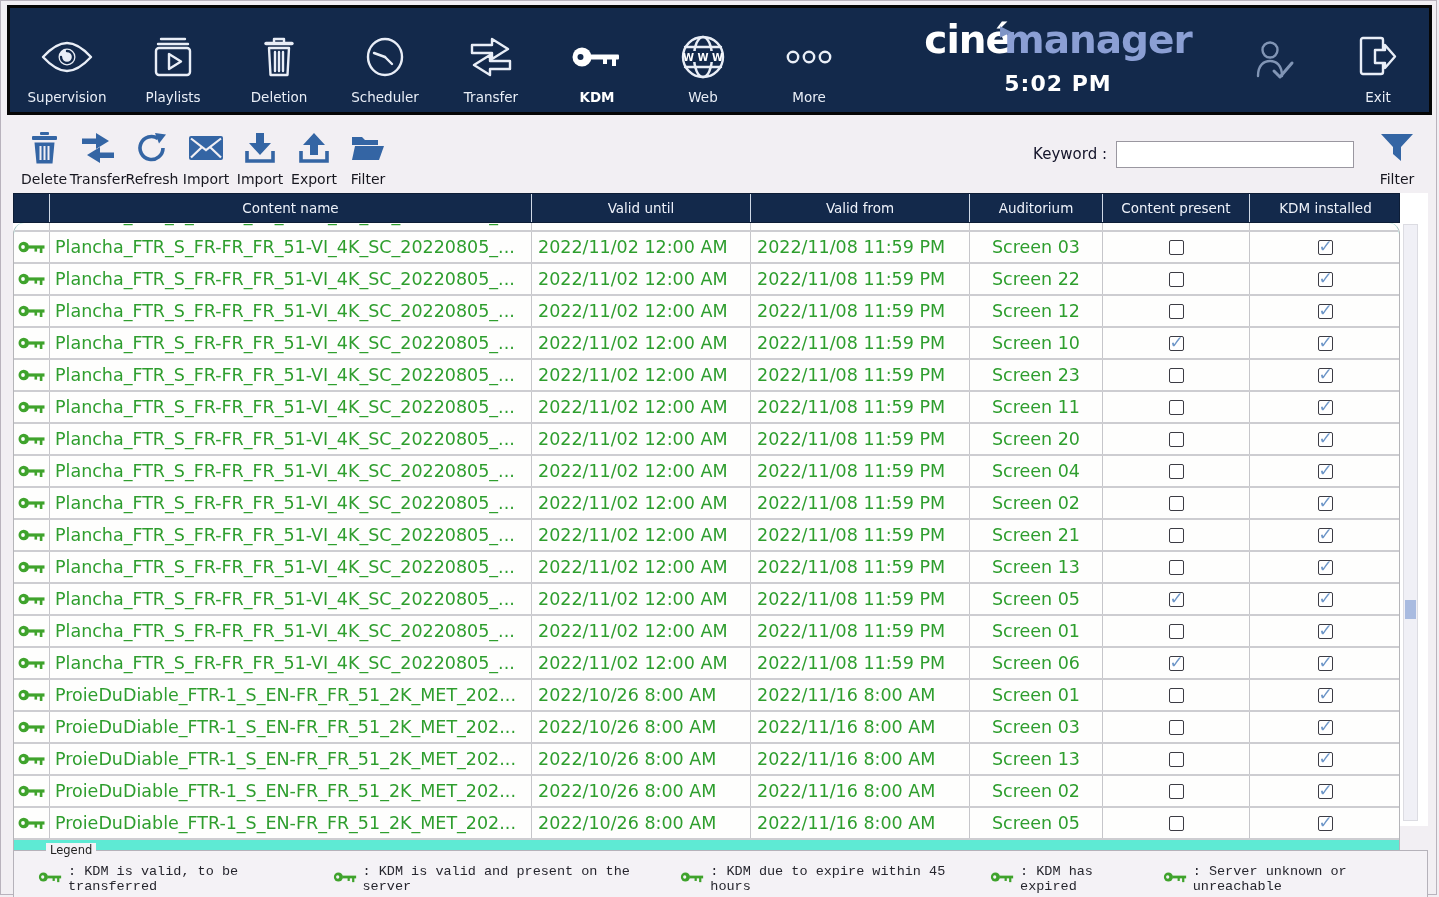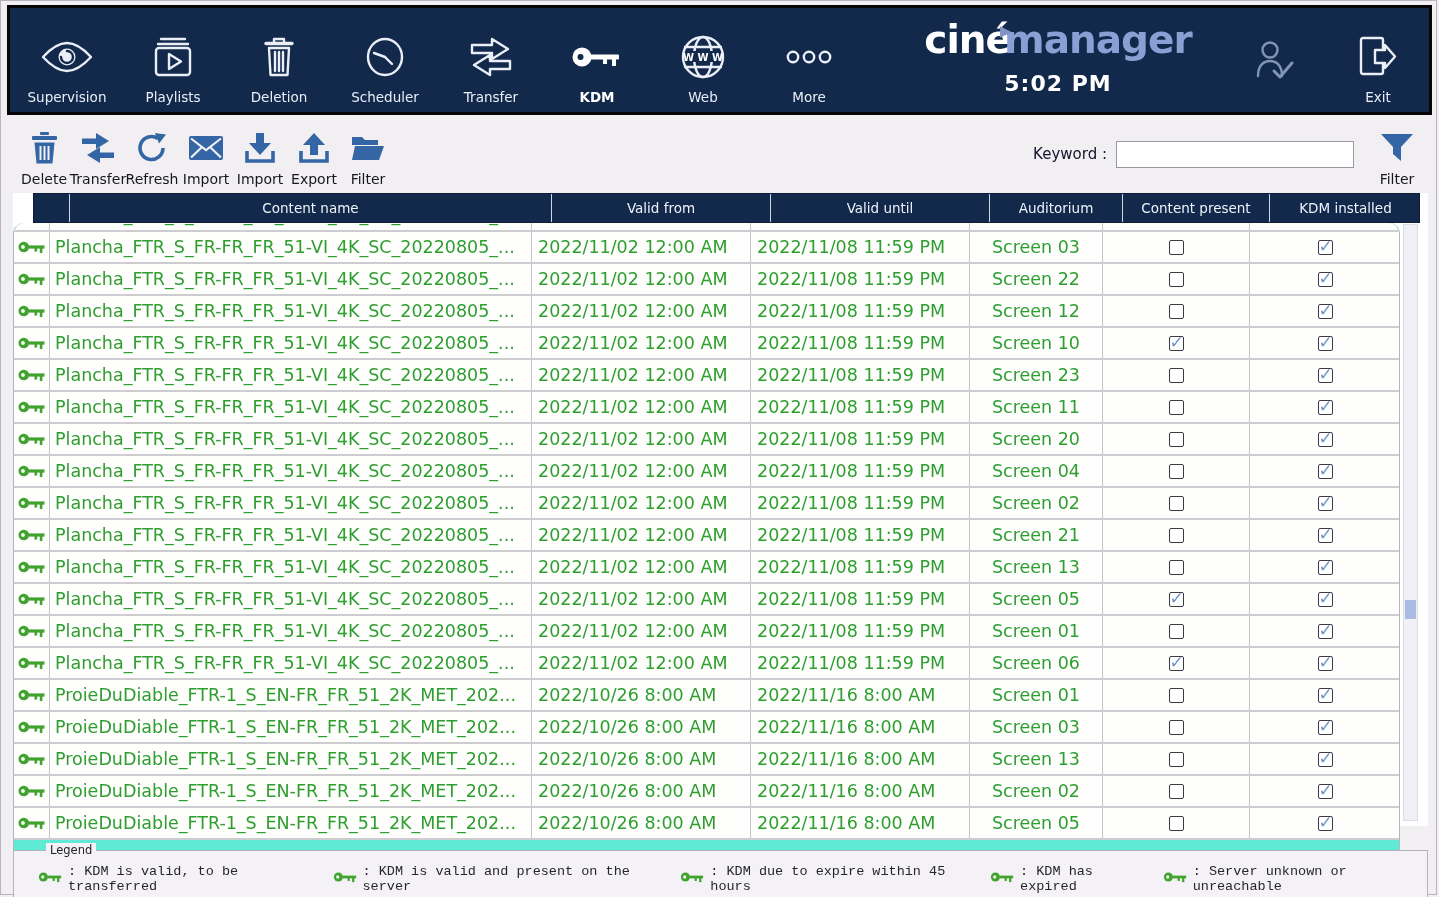--- a/index.html
+++ b/index.html
@@ -44,21 +44,21 @@
   .tool .lbl { margin-top: 4px; font-size: 14px; color: #17171f; }
   svg.toolic { fill: #3465a4; }
   .keyword-area { margin-left: auto; display: flex; align-items: center; height: 38px; margin-top: 6px; }
   .keyword-label { font-size: 15px; color: #14142a; margin-right: 9px; }
   .keyword-input { width: 238px; height: 27px; border: 1px solid #9a97a0; background: #ffffff; font-size: 14px; padding: 0 5px; font-family: inherit; }
   .filter-tool { margin-left: 16px; margin-top: 0; }
 
   
   .table-panel { position: absolute; left: 12px; top: 192px; width: 1415px; height: 633px; background: #ffffff; }
   .grid-head, .trow { display: grid; grid-template-columns: 36px 482px 219px 219px 133px 147px 151px; width: 1387px; }
-  .grid-head { background: #13294b; height: 30px; border: 1px solid #0d1d36; margin-left: 20px; }
+  .grid-head { background: #13294b; height: 30px; border: 1px solid #0d1d36; }
   .th { color: #eef2fa; font-size: 13.5px; display: flex; align-items: center; justify-content: center; border-right: 1px solid #cfd8e6; }
   .th:last-child { border-right: none; }
   .rows-viewport { width: 1387px; height: 780px; overflow: hidden; border-left: 1px solid #b5b5b9; border-right: 1px solid #b5b5b9; border-bottom: 1px solid #b5b5b9; background: #5eead4; border-radius: 11px; }
   .trow { height: 32px; border-bottom: 2px solid #cdcdd1; background: #fefefd; cursor: pointer; }
   .trow.clip-top { margin-top: -23px; }
   .td { border-right: 1px solid #c6c6ca; display: flex; align-items: center; overflow: hidden; white-space: nowrap;
         color: #2e9e2e; font-size: 17.5px; }
   .td.name { padding-left: 5px; }
   .td.date { padding-left: 6px; }
   .td.aud { justify-content: center; }
@@ -299,22 +299,22 @@
         </svg>
       </span>
       <span class="lbl">Filter</span>
     </div>
   </div>
 
   <div class="table-panel">
     <div class="grid-head">
       <div class="th"></div>
       <div class="th">Content name</div>
+      <div class="th">Valid until</div>
       <div class="th">Valid from</div>
-      <div class="th">Valid until</div>
       <div class="th">Auditorium</div>
       <div class="th">Content present</div>
       <div class="th">KDM installed</div>
     </div>
     <div class="rows-viewport">
         <div class="trow clip-top">
           <div class="td"></div>
           <div class="td name">Plancha_FTR_S_FR-FR_FR_51-VI_4K_SC_20220805_...</div>
           <div class="td date">2022/11/02 12:00 AM</div>
           <div class="td date">2022/11/08 11:59 PM</div>

